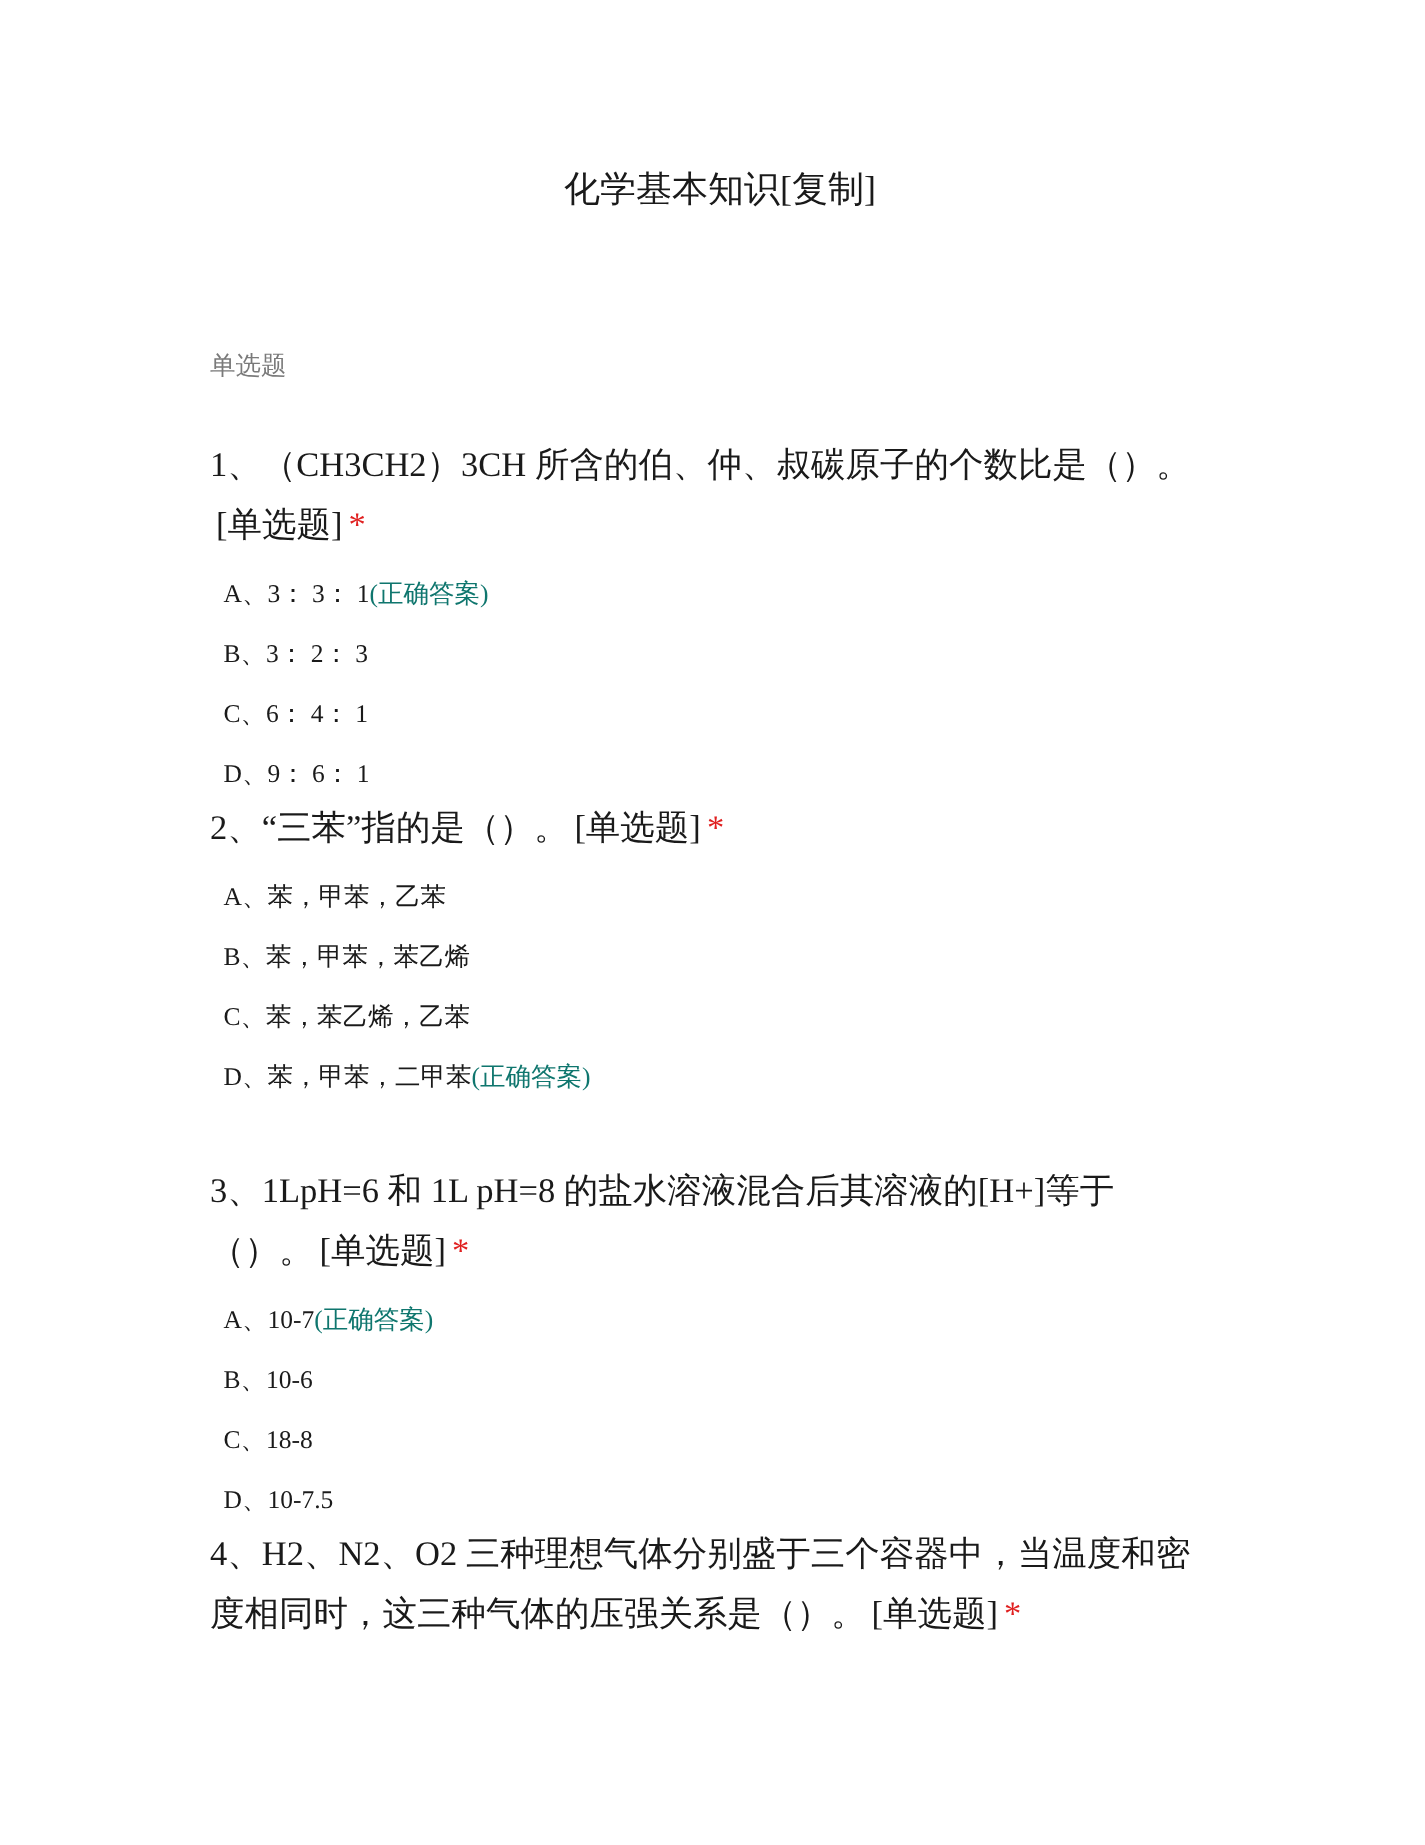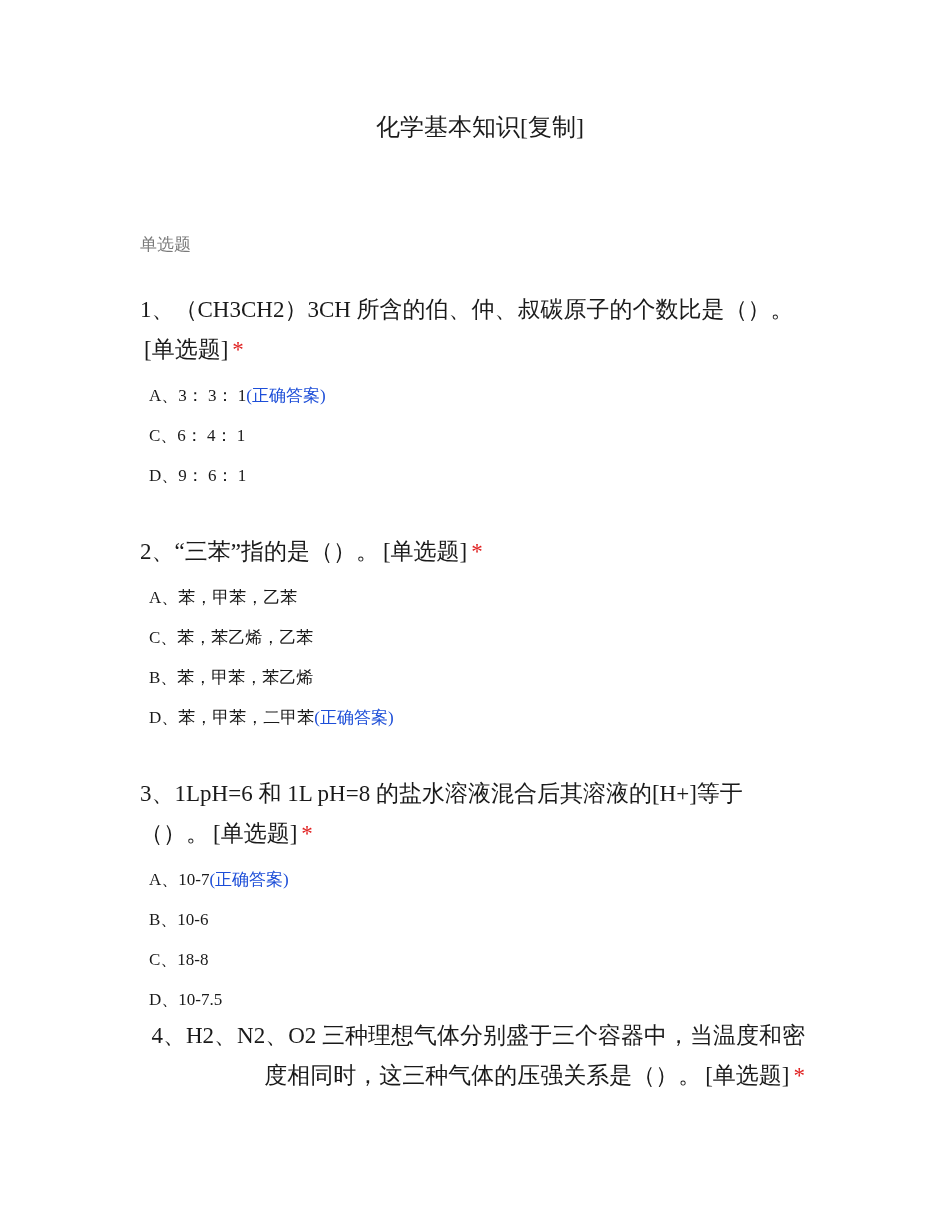--- a/index.html
+++ b/index.html
@@ -62,55 +62,56 @@
       margin-top: 6px;
       padding-left: 9px;
     }
     .option {
       font-size: 17px;
       line-height: 40px;
       height: 40px;
       white-space: nowrap;
     }
     .correct {
-      color: #1d4ed8;
+      color: #0f766e;
     }
   </style>
 </head>
 <body>
 
 <div class="page">
   <div class="title">化学基本知识[复制]</div>
   <div class="section-label">单选题</div>
 
   <div class="question" style="top:290px;">
     <p class="q-text"><span>1、</span><span>（CH3CH2）3CH 所含的伯、仲、叔碳原子的个数比是（）。</span><span class="q-type">[单选题]</span><span class="required">*</span></p>
     <div class="options">
       <div class="option"><span>A、3： 3： 1</span><span class="correct">(正确答案)</span></div>
+      <div class="option"><span>B、3： 2： 3</span><span class="correct"></span></div>
       <div class="option"><span>C、6： 4： 1</span><span class="correct"></span></div>
       <div class="option"><span>D、9： 6： 1</span><span class="correct"></span></div>
     </div>
   </div>
 
   <div class="question" style="top:532px;">
     <p class="q-text"><span>2、</span><span>“三苯”指的是（）。</span><span class="q-type">[单选题]</span><span class="required">*</span></p>
     <div class="options">
       <div class="option"><span>A、苯，甲苯，乙苯</span><span class="correct"></span></div>
+      <div class="option"><span>B、苯，甲苯，苯乙烯</span><span class="correct"></span></div>
       <div class="option"><span>C、苯，苯乙烯，乙苯</span><span class="correct"></span></div>
-      <div class="option"><span>B、苯，甲苯，苯乙烯</span><span class="correct"></span></div>
       <div class="option"><span>D、苯，甲苯，二甲苯</span><span class="correct">(正确答案)</span></div>
     </div>
   </div>
 
   <div class="question" style="top:774px;">
     <p class="q-text"><span>3、</span><span>1LpH=6 和 1L pH=8 的盐水溶液混合后其溶液的[H+]等于（）。</span><span class="q-type">[单选题]</span><span class="required">*</span></p>
     <div class="options">
       <div class="option"><span>A、10-7</span><span class="correct">(正确答案)</span></div>
       <div class="option"><span>B、10-6</span><span class="correct"></span></div>
       <div class="option"><span>C、18-8</span><span class="correct"></span></div>
       <div class="option"><span>D、10-7.5</span><span class="correct"></span></div>
     </div>
   </div>
 
-  <div class="question" style="top:1016px; width:665px;text-align:right;">
+  <div class="question" style="top:1016px; width:665px;">
     <p class="q-text"><span>4、</span><span>H2、N2、O2 三种理想气体分别盛于三个容器中，当温度和密度相同时，这三种气体的压强关系是（）。</span><span class="q-type">[单选题]</span><span class="required">*</span></p>
   </div>
 </div>
 
 </body></html>

